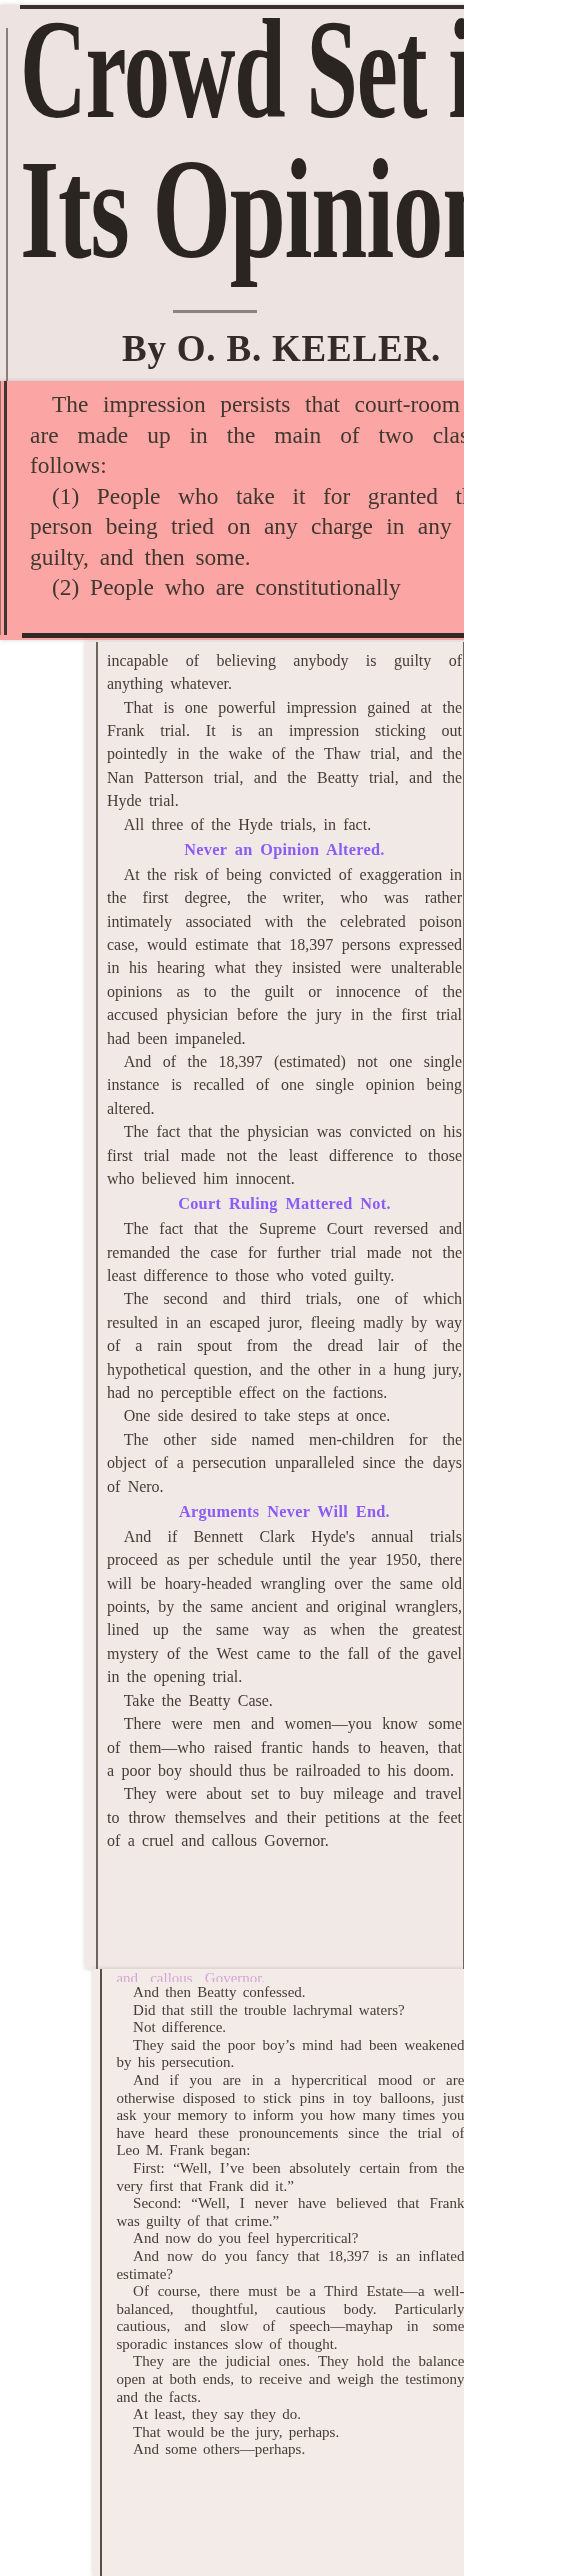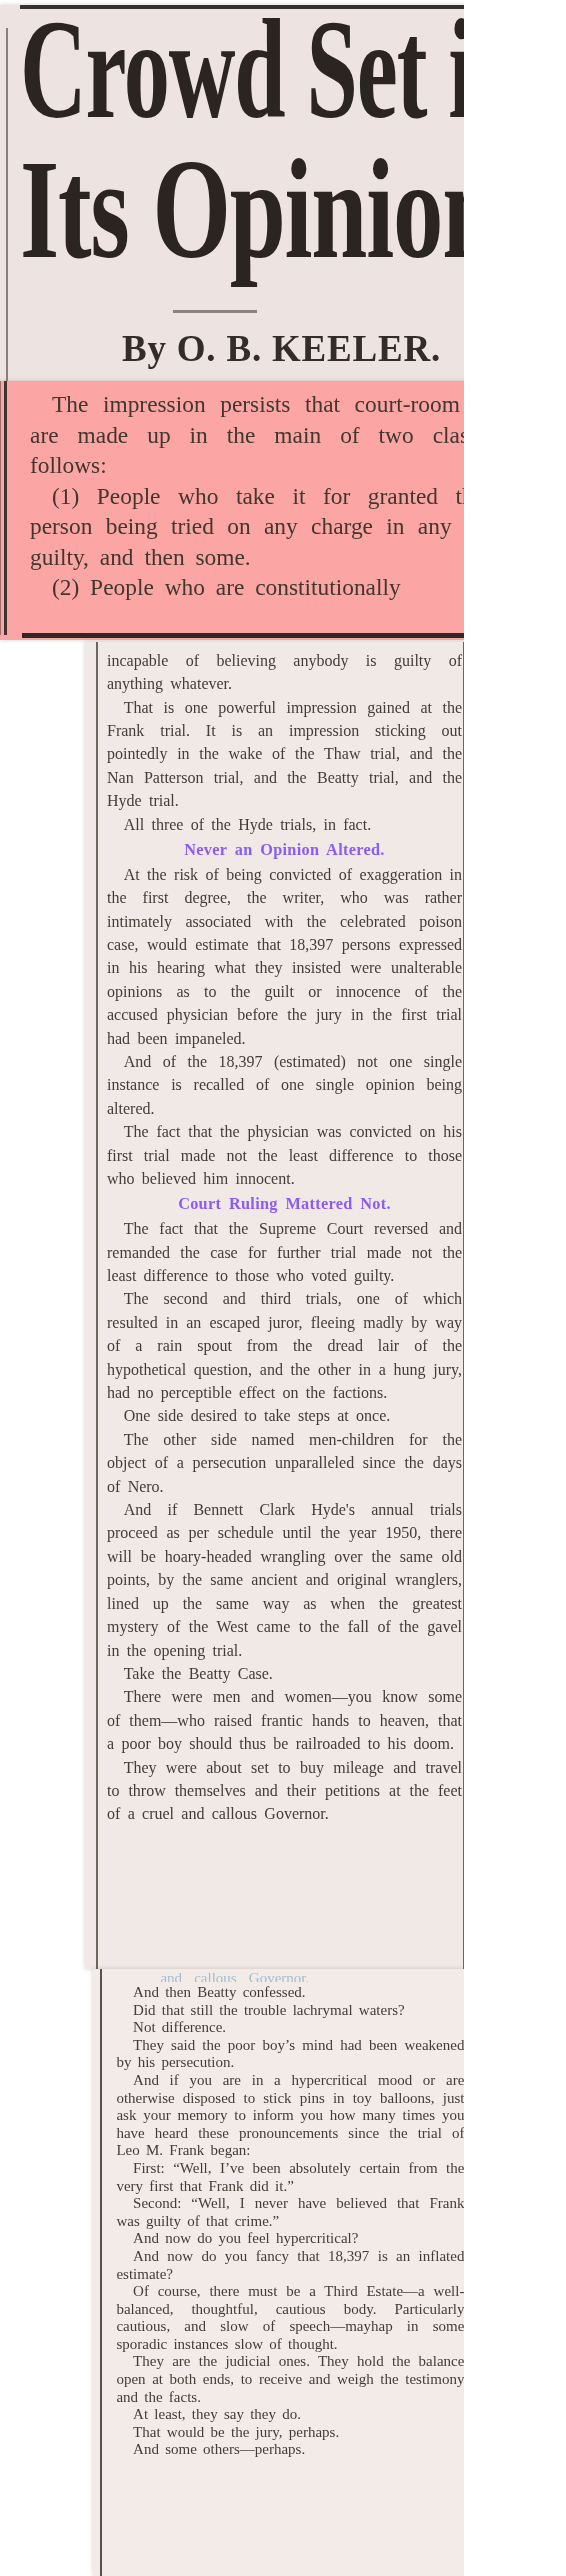--- a/index.html
+++ b/index.html
@@ -49,23 +49,22 @@
   .colflow p.no-indent{text-indent:0;}
   .colflow .col-head{
     font-weight:700;text-align:center;text-indent:0;
     font-size:16.3px;margin:1.7px 0;color:#8b5cf6;letter-spacing:0.3px;
   }
   
   #seg-col2{left:93px;top:1969px;width:378px;height:607px;background:#f3ebe8;}
   #col2-left-rule{position:absolute;left:6.7px;top:0;bottom:0;width:2.5px;background:#3c342d;opacity:.85;}
   #cut-line{
     position:absolute;left:23.4px;top:0.8px;width:335px;height:12.5px;overflow:hidden;
-    font-size:15px;opacity:.35;filter:blur(0.4px);color:#0369a1;white-space:nowrap;
+    font-size:15px;opacity:.35;filter:blur(0.4px);color:#a21caf;white-space:nowrap;
     word-spacing:8.4px;
-    margin-left:44px;
   }
   #col2-text{position:absolute;left:23.4px;top:15px;width:348px;font-size:15px;line-height:17.6px;word-spacing:2.5px;}
 </style>
 </head>
 <body>
 
 <div id="canvas">
 
   <div class="segment" id="seg-head">
     <div id="top-rule"></div>
@@ -97,20 +96,21 @@
         <p class="">All three of the Hyde trials, in fact.</p>
         <div class="col-head">Never an Opinion Altered.</div>
         <p class="">At the risk of being convicted of exaggeration in the first degree, the writer, who was rather intimately associated with the celebrated poison case, would estimate that 18,397 persons expressed in his hearing what they insisted were unalterable opinions as to the guilt or innocence of the accused physician before the jury in the first trial had been impaneled.</p>
         <p class="">And of the 18,397 (estimated) not one single instance is recalled of one single opinion being altered.</p>
         <p class="">The fact that the physician was convicted on his first trial made not the least difference to those who believed him innocent.</p>
         <div class="col-head">Court Ruling Mattered Not.</div>
         <p class="">The fact that the Supreme Court reversed and remanded the case for further trial made not the least difference to those who voted guilty.</p>
         <p class="">The second and third trials, one of which resulted in an escaped juror, fleeing madly by way of a rain spout from the dread lair of the hypothetical question, and the other in a hung jury, had no perceptible effect on the factions.</p>
         <p class="">One side desired to take steps at once.</p>
         <p class="">The other side named men-children for the object of a persecution unparalleled since the days of Nero.</p>
+        <div class="col-head">Arguments Never Will End.</div>
         <p class="">And if Bennett Clark Hyde's annual trials proceed as per schedule until the year 1950, there will be hoary-headed wrangling over the same old points, by the same ancient and original wranglers, lined up the same way as when the greatest mystery of the West came to the fall of the gavel in the opening trial.</p>
         <p class="">Take the Beatty Case.</p>
         <p class="">There were men and women—you know some of them—who raised frantic hands to heaven, that a poor boy should thus be railroaded to his doom.</p>
         <p class="">They were about set to buy mileage and travel to throw themselves and their petitions at the feet of a cruel and callous Governor.</p>
       </div>
   </div>
 
   <div class="segment" id="seg-col2">
     <div id="col2-left-rule"></div>
     <div id="cut-line">and callous Governor.</div>

